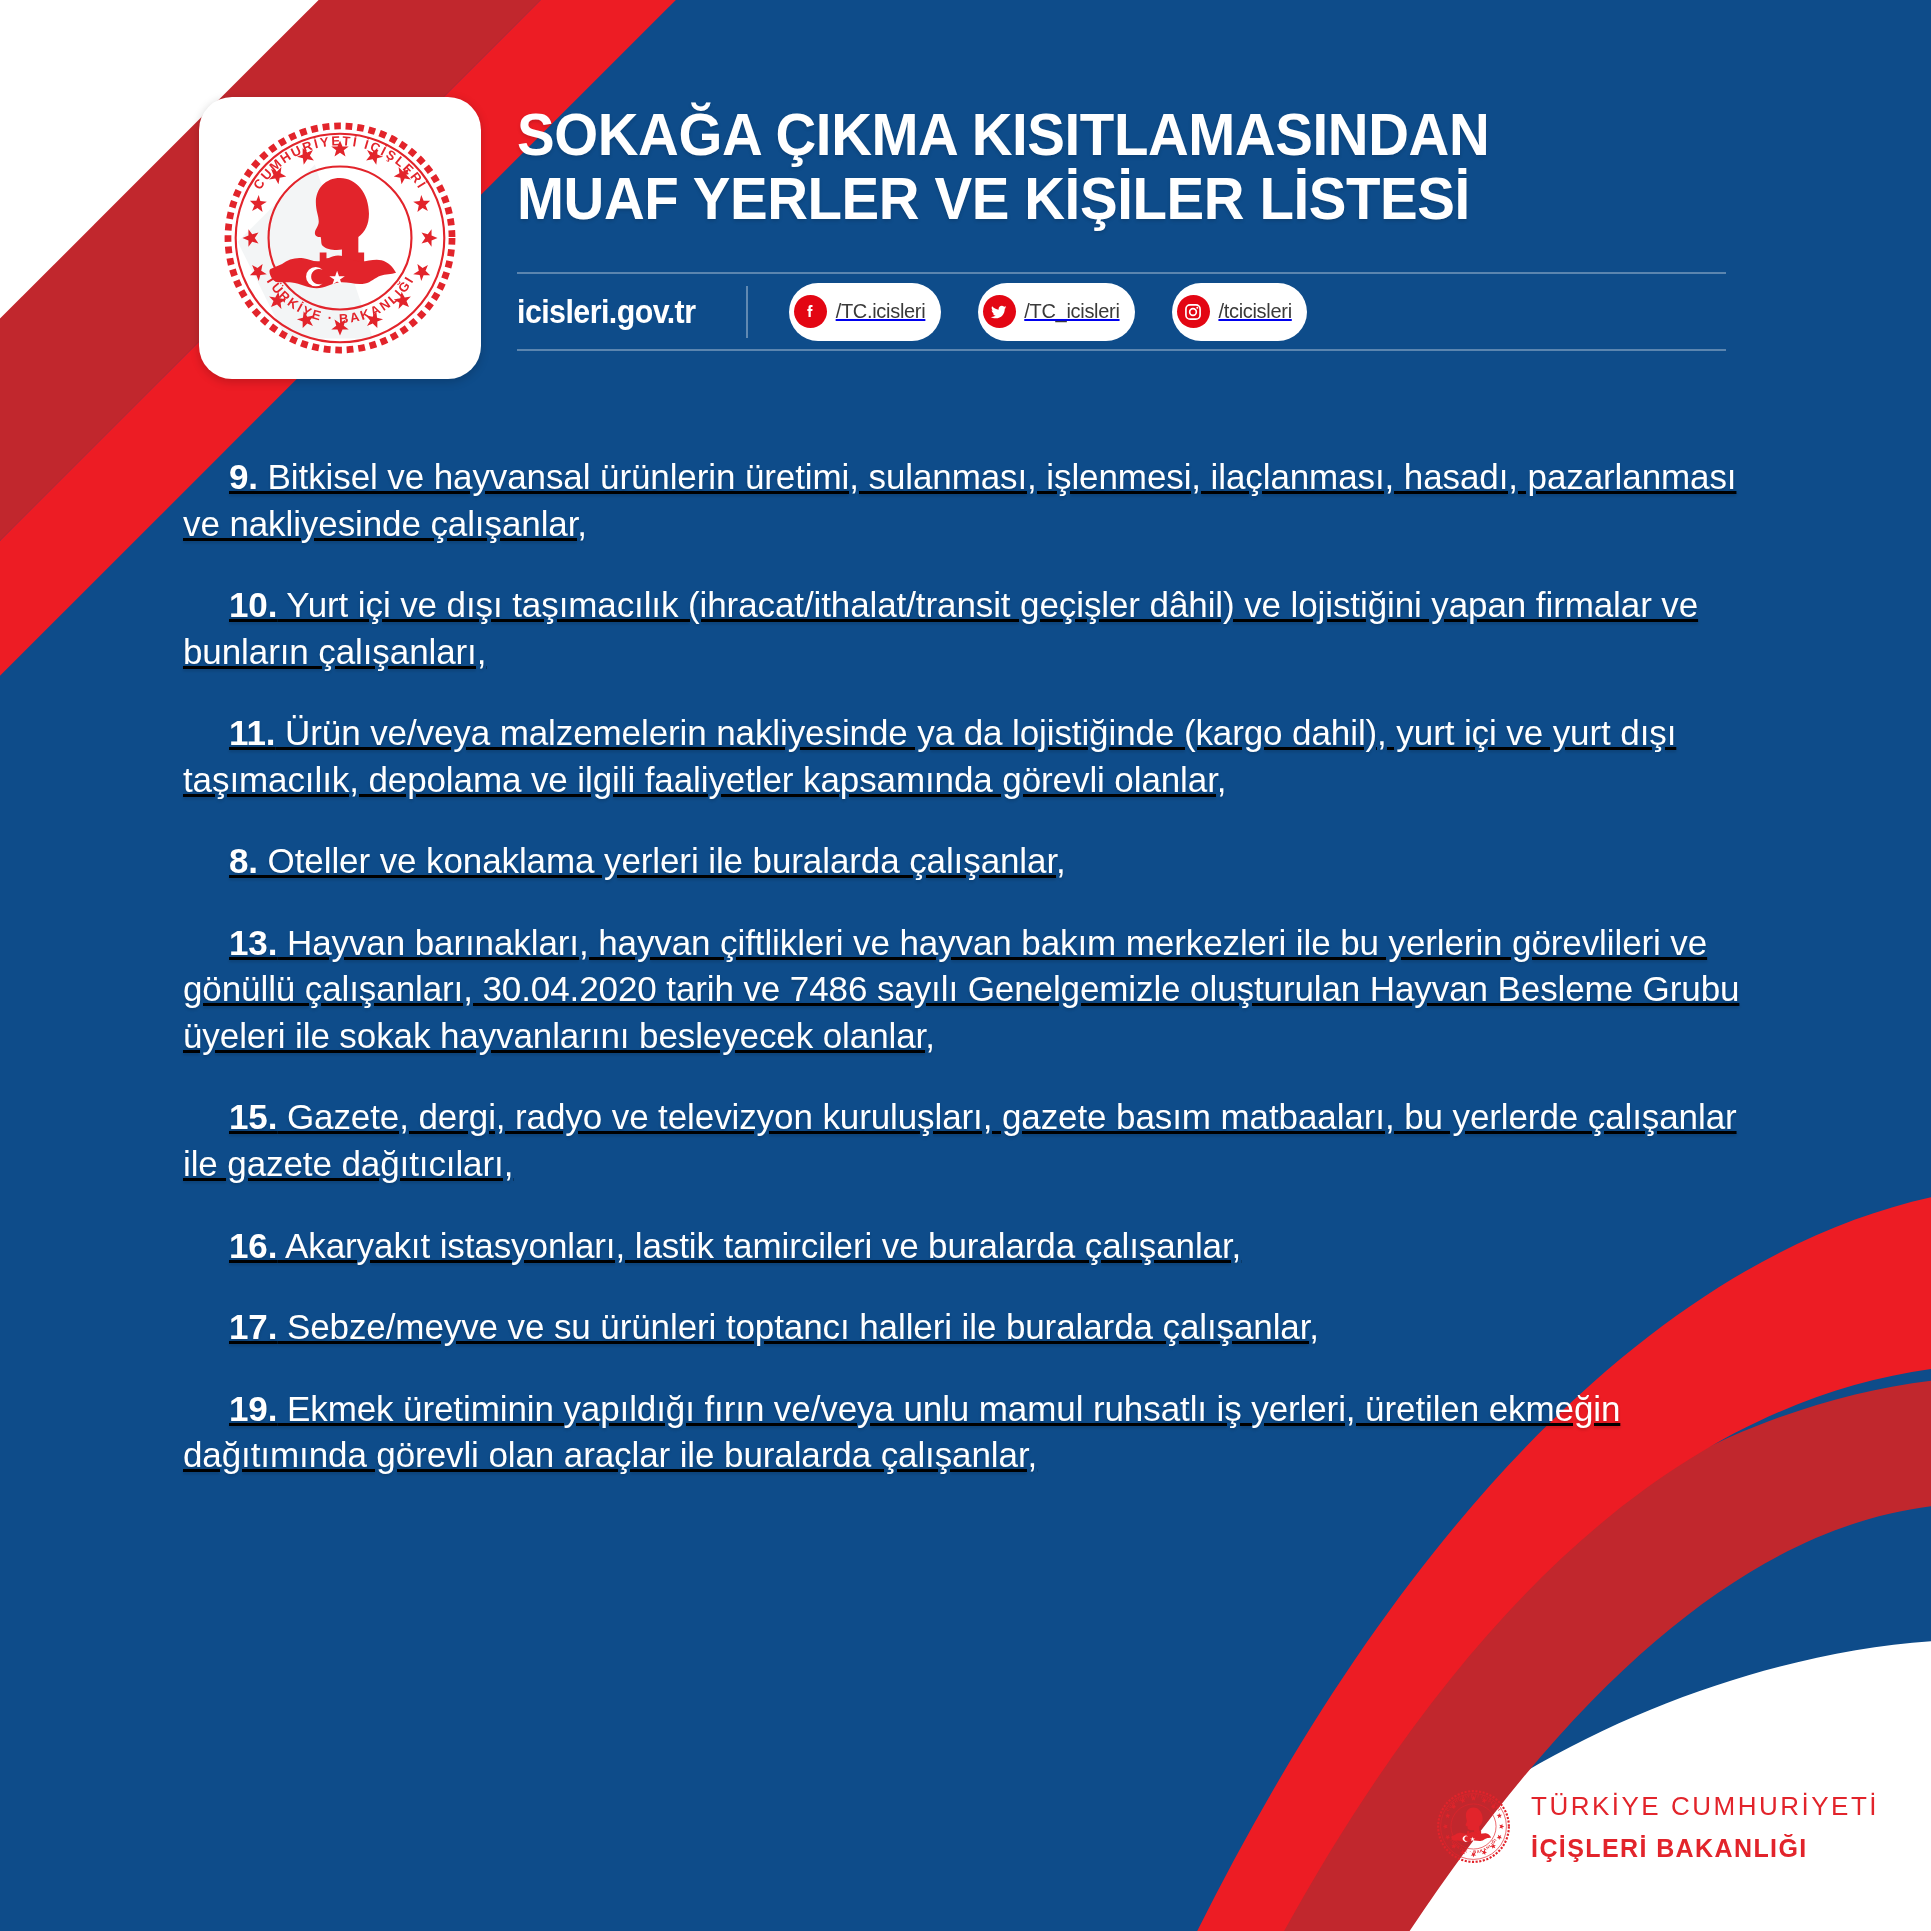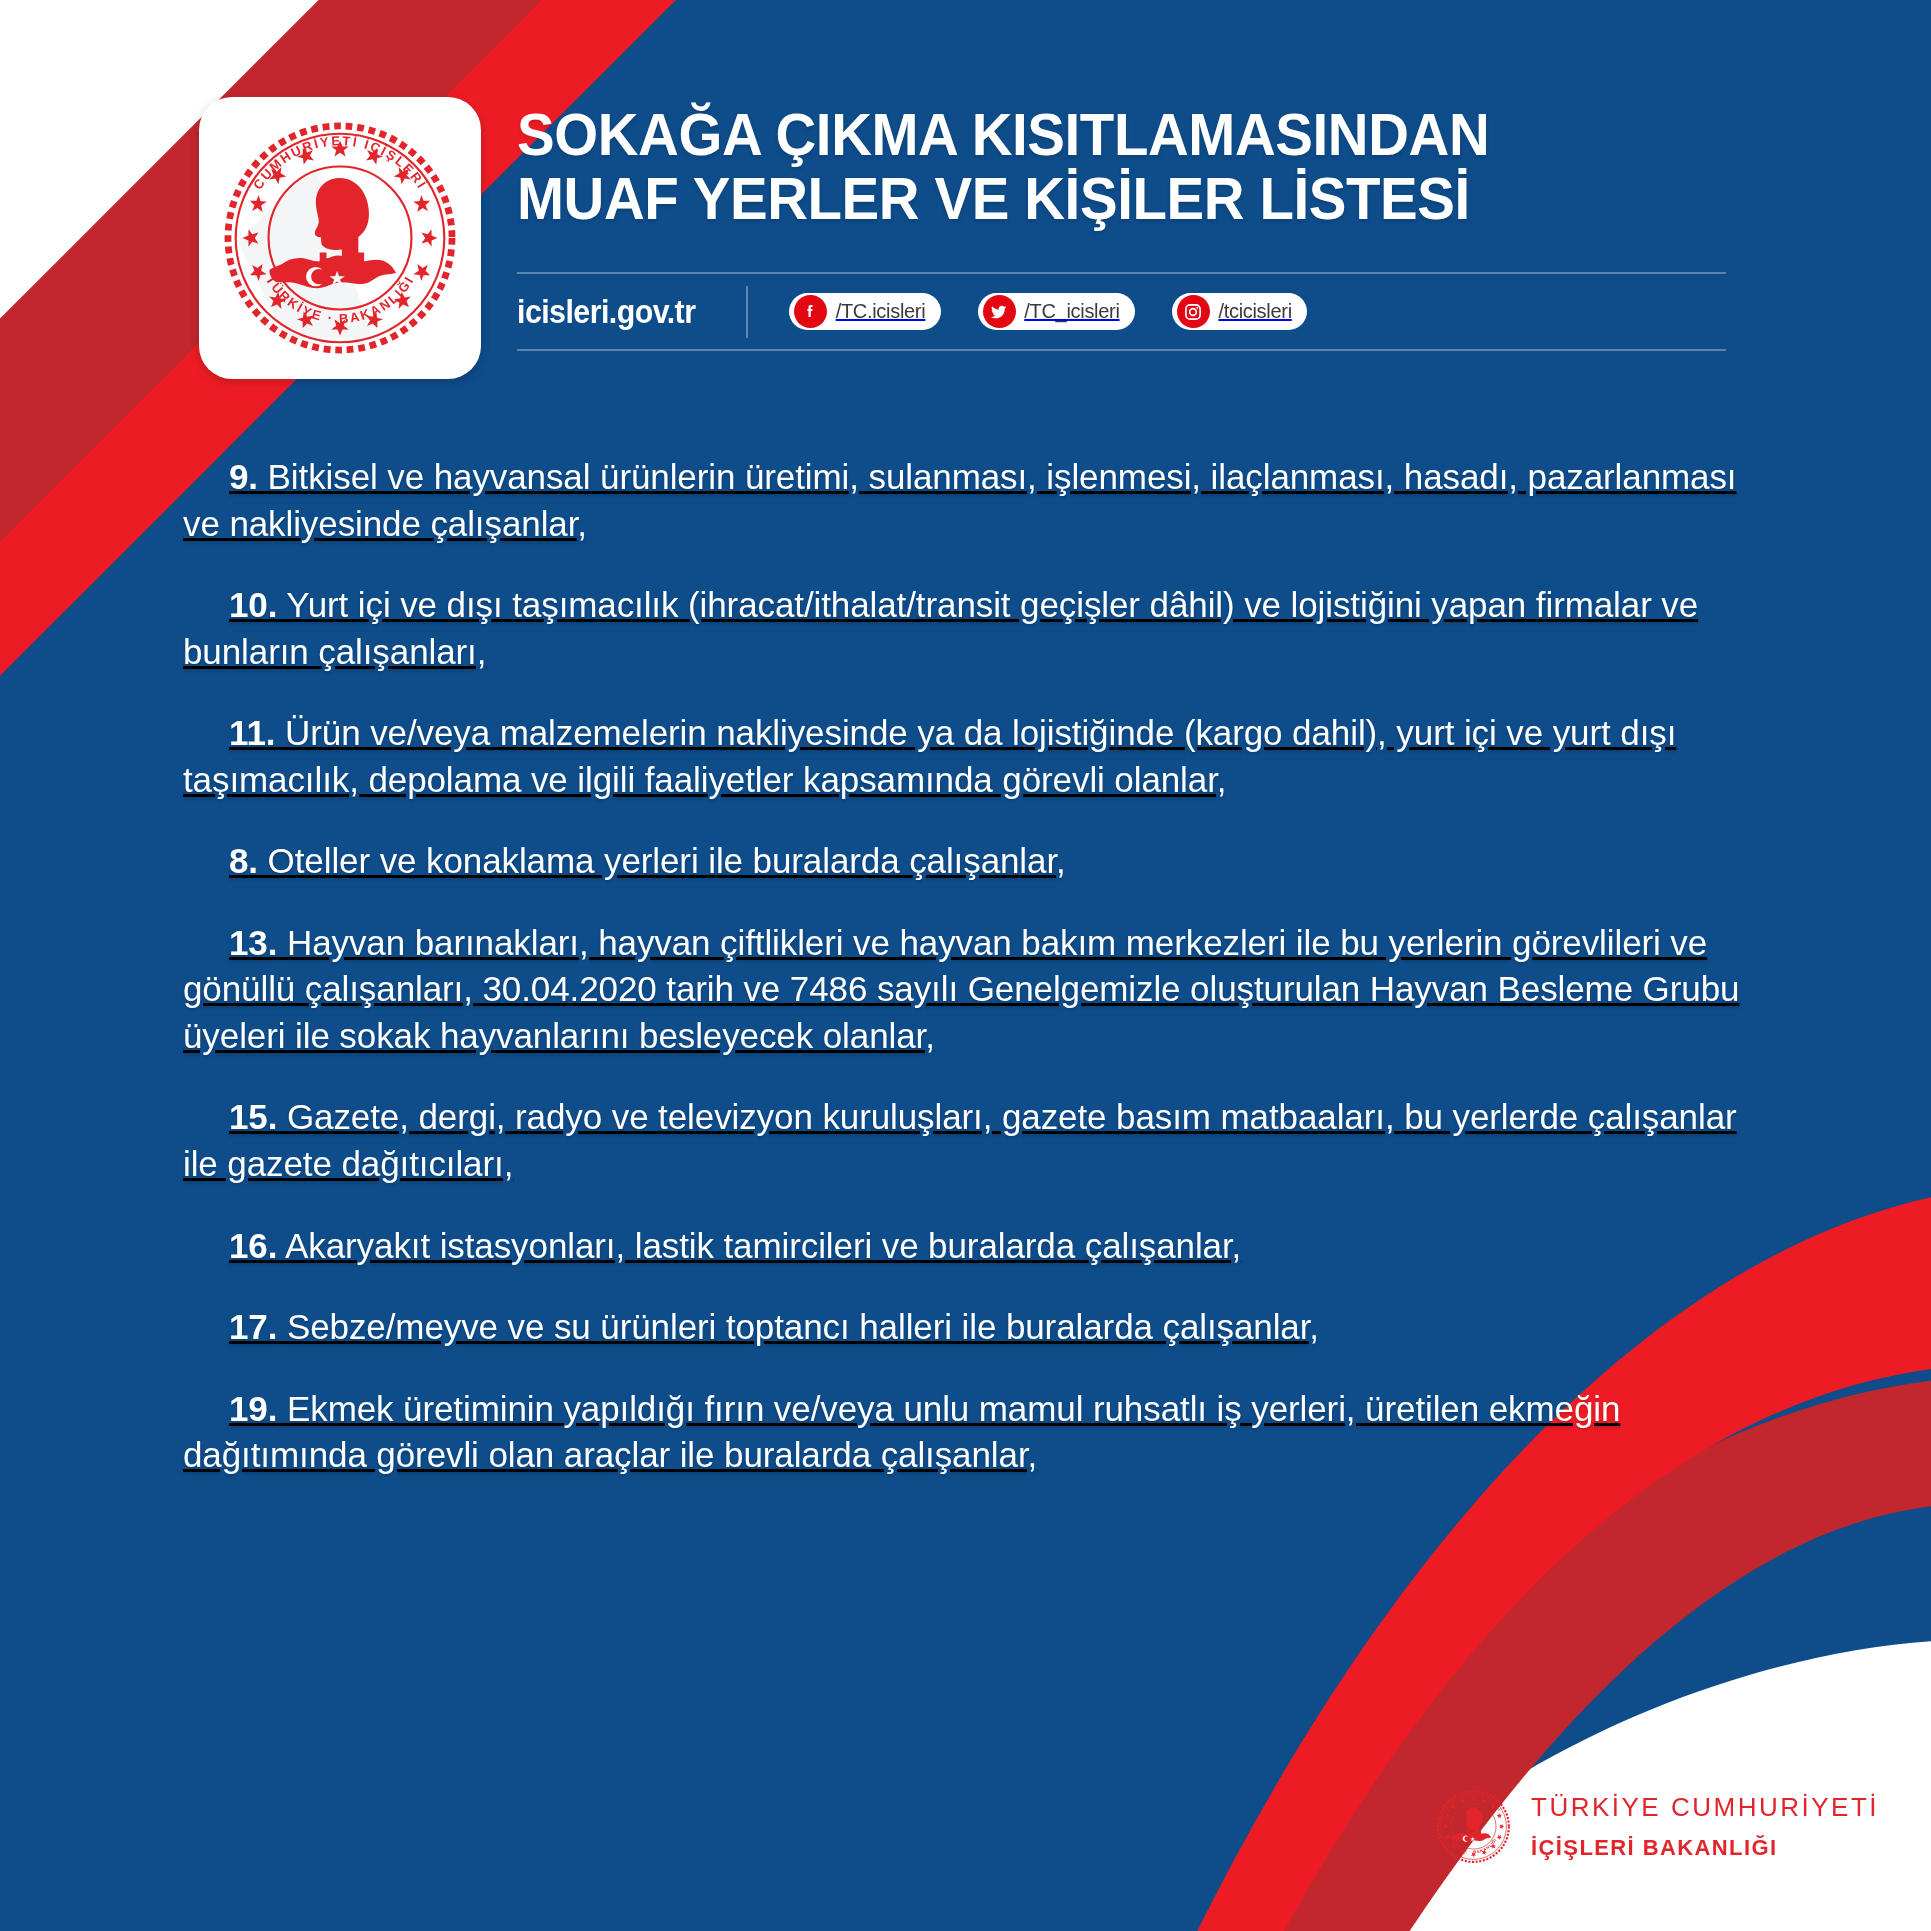--- a/index.html
+++ b/index.html
@@ -104,21 +104,21 @@
     background: rgba(255,255,255,0.34);
     margin: 0 25px 0 13.5px;
     flex: 0 0 auto;
   }
 
   .social-pill {
     display: flex;
     align-items: center;
     background: #ffffff;
     border-radius: 965px;
-    height: 37px;
+    height: 58px;
     padding: 0 15.4px 0 4.8px;
     margin-right: 21px;
     flex: 0 0 auto;
   }
   .social-pill .badge {
     width: 33px; height: 33px;
     border-radius: 50%;
     background: #E30613;
     display: flex;
     align-items: center;
@@ -172,21 +172,21 @@
   }
   .footer-text .l1 {
     color: #E2242B;
     font-size: 26px;
     letter-spacing: 2.5px;
     display: block;
     margin-bottom: 17px;
   }
   .footer-text .l2 {
     color: #E2242B;
-    font-size: 22px;
+    font-size: 25px;
     font-weight: bold;
     letter-spacing: 1.4px;
     display: block;
   }
 </style>
 </head>
 <body>
 
 <div id="poster">
 

